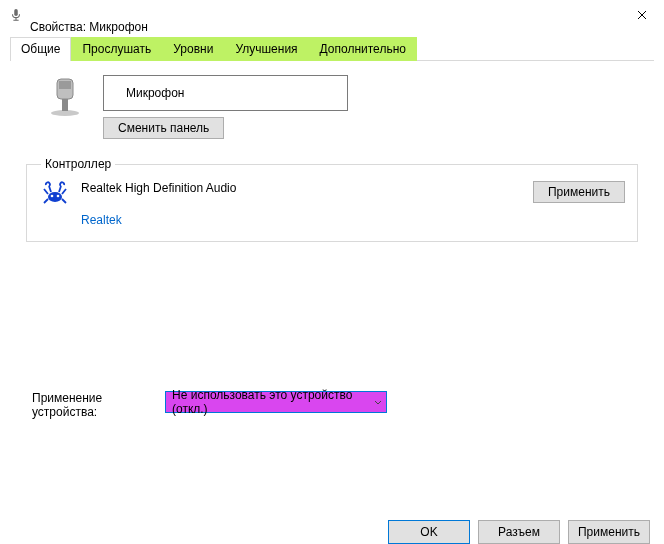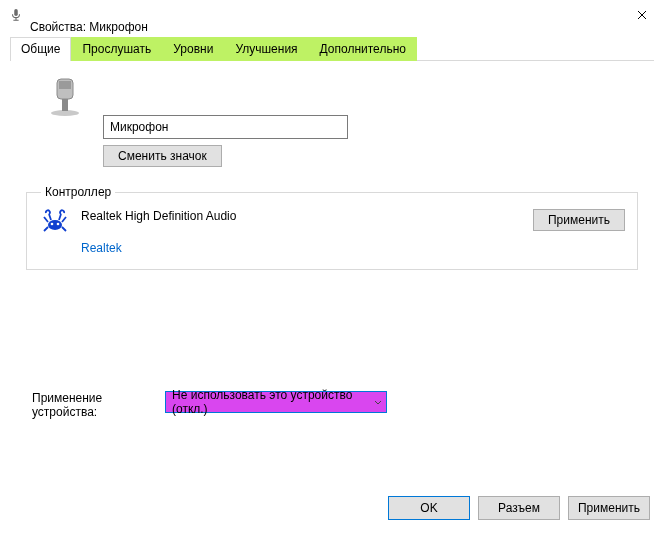--- a/index.html
+++ b/index.html
@@ -57,26 +57,25 @@
   .device-row {
     display: flex;
     align-items: flex-start;
     gap: 18px;
     margin-left: 25px;
   }
   .device-icon { width: 40px; height: 42px; }
   .dev-right { flex:1; }
   .name-input {
     width: 245px;
-    height: 24px;
+    height: 36px;
     border: 1px solid #7a7a7a;
-    padding: 2px 6px;
+    padding: 2px 22px;
     font: inherit;
     display:block;
-    margin-top:40px;
   }
   .btn {
     border: 1px solid #adadad;
     background: #e1e1e1;
     padding: 3px 14px;
     font: inherit;
     cursor: default;
     min-width: 70px;
     text-align:center;
   }
@@ -112,21 +111,21 @@
     position:relative;
     margin-left:12px;
   }
   .combo .arrow {
     margin-left:auto;
     color:#333;
     font-size:10px;
   }
   .footer {
     position:absolute;
-    bottom: 24px; right: 14px;
+    bottom: 0; right: 14px;
     display:flex; gap: 8px;
   }
   .footer .btn { min-width: 82px; padding:4px 0; background:#e1e1e1;}
   .footer .btn.primary { border-color:#0078d7; }
 </style>
 </head>
 <body>
 
 <div class="titlebar">
   <span class="tb-icon">
@@ -159,21 +158,21 @@
     <div class="device-icon">
       <svg viewBox="0 0 40 42" width="40" height="42">
         <ellipse cx="20" cy="38" rx="14" ry="3" fill="#c9c9c9"></ellipse>
         <rect x="17" y="22" width="6" height="14" fill="#8a8a8a"></rect>
         <rect x="12" y="4" width="16" height="20" rx="4" fill="#bfbfbf" stroke="#8a8a8a"></rect>
         <rect x="14" y="6" width="12" height="8" fill="#9a9a9a"></rect>
       </svg>
     </div>
     <div class="dev-right">
       <input class="name-input" value="Микрофон" style="">
-      <button class="btn change-icon-btn">Сменить значок</button>
+      <button class="btn change-icon-btn">Сменить панель</button>
     </div>
   </div>
 
   <fieldset>
     <legend>Контроллер</legend>
     <div class="ctrl-row">
       <div class="crab-icon">
         <svg viewBox="0 0 28 28" width="28" height="28">
           <ellipse cx="14" cy="16" rx="7" ry="5" fill="#1040d0"></ellipse>
           <circle cx="11" cy="15" r="1.3" fill="#fff"></circle>

